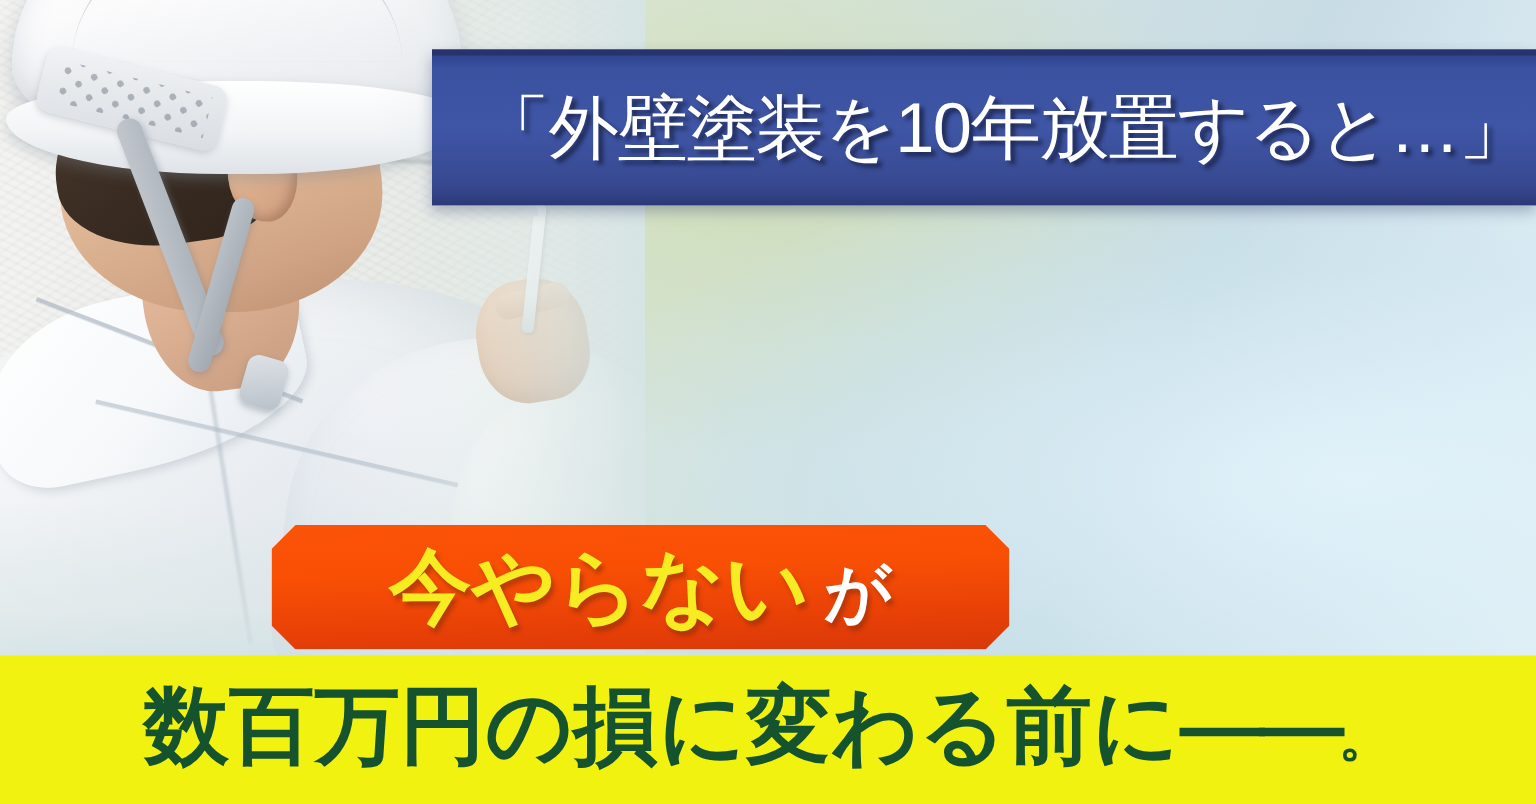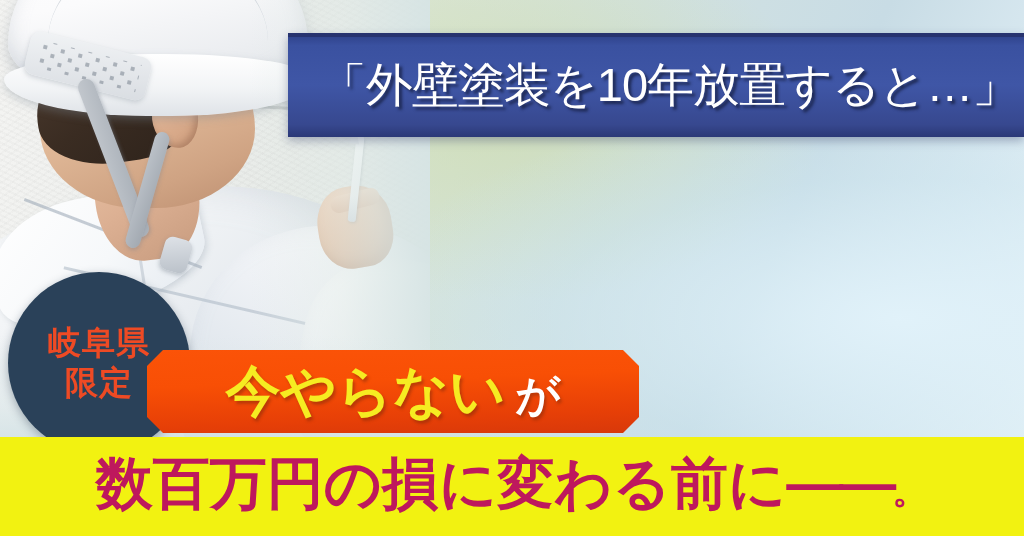--- a/index.html
+++ b/index.html
@@ -283,21 +283,21 @@
     font-weight:700;
     font-size:33px;
     line-height:1.22;
     letter-spacing:1px;
     display:block;
     text-align:center;
   }
 
   
   .orange-band{
-    position:absolute; left:147px; top:350px; width:492px; height:83px;
+    position:absolute; left:181px; top:350px; width:492px; height:83px;
     background:linear-gradient(178deg,#fb5308 0%,#f84f05 38%,#e63f07 78%,#d8380a 100%);
     -webkit-clip-path:polygon(16px 0,calc(100% - 16px) 0,100% 16px,100% calc(100% - 16px),calc(100% - 16px) 100%,16px 100%,0 calc(100% - 16px),0 16px);
     clip-path:polygon(16px 0,calc(100% - 16px) 0,100% 16px,100% calc(100% - 16px),calc(100% - 16px) 100%,16px 100%,0 calc(100% - 16px),0 16px);
     box-shadow:0 5px 10px rgba(130,60,20,.35);
     display:flex; align-items:center; justify-content:center;
   }
   .orange-band .ob-inner{ white-space:nowrap; display:flex; align-items:baseline; }
   .ob-main{
     color:#f6ec21; font-weight:700; font-size:55px; letter-spacing:0px;
     text-shadow:2px 3px 3px rgba(120,40,10,.45);
@@ -307,21 +307,21 @@
     text-shadow:2px 3px 3px rgba(120,40,10,.45);
   }
 
   
   .yellow-band{
     position:absolute; left:0; bottom:0; width:1024px; height:99px;
     background:#f2f211;
     display:flex; align-items:center; justify-content:center;
   }
   .yellow-band .yb-text{
-    color:#be185d;
+    color:#14532d;
     font-weight:700;
     font-size:57px;
     letter-spacing:0px;
     white-space:nowrap;
     transform:translateY(-2px);
   }
   .yb-dash{ letter-spacing:-4px; }
   .yb-dot{ font-size:36px; }
 </style>
 </head>
@@ -365,24 +365,20 @@
   </div>
 
   <div class="blue-band">
     <div class="band-top"></div>
     <div class="blue-band-text">「外壁塗装を10年放置すると…」</div>
   </div>
 
   <div class="headline">
   </div>
 
-  <div class="circle-badge">
-    <span>岐阜県</span>
-    <span>限定</span>
-  </div>
 
   <div class="orange-band">
     <div class="ob-inner">
       <span class="ob-main">今やらない</span>
       <span class="ob-tail">が</span>
     </div>
   </div>
 
   <div class="yellow-band">
     <div class="yb-text"><span>数百万円の損に変わる前に</span><span class="yb-dash">——</span><span class="yb-dot">。</span></div>

